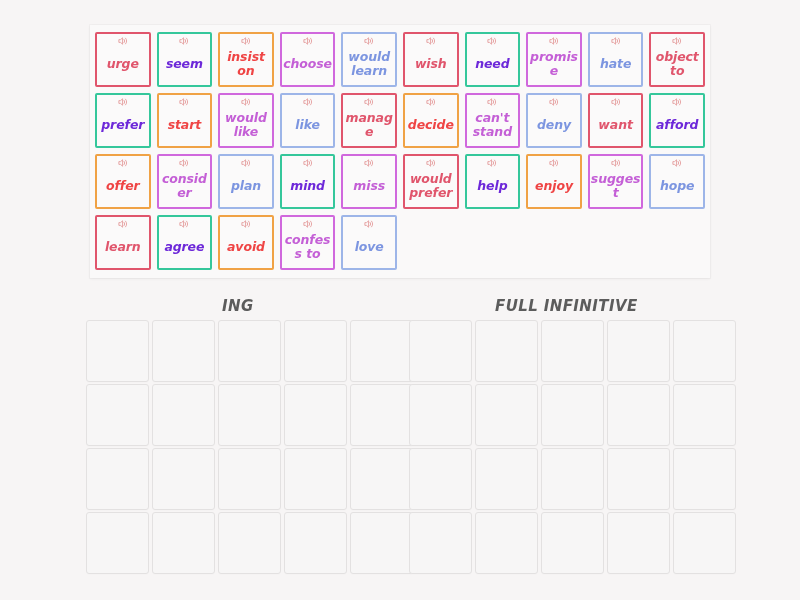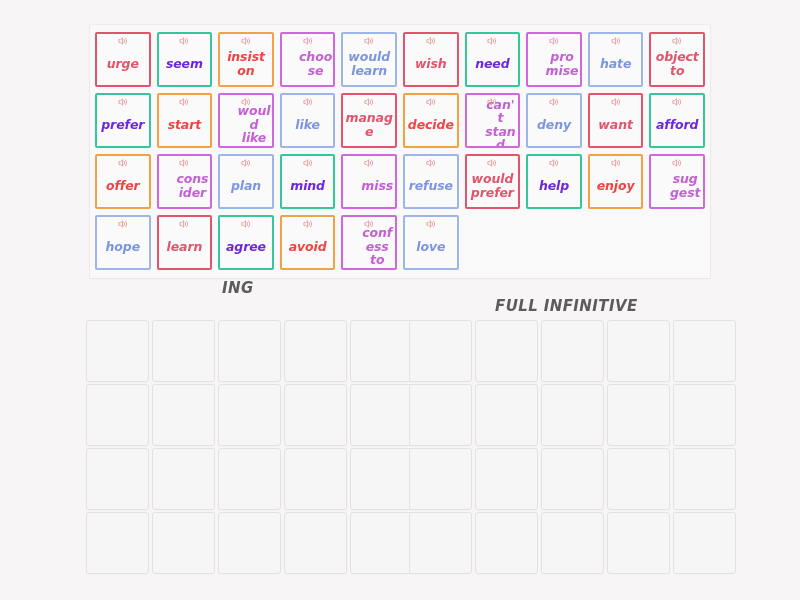--- a/index.html
+++ b/index.html
@@ -76,37 +76,37 @@
     user-select: none;
   }
 
   
   .c0 { border-color: #e0556c; }
   .c0 .word-label { color: #e0556c; }
   .c1 { border-color: #35c79b; }
   .c1 .word-label { color: #6d28d9; }
   .c2 { border-color: #f0a245; }
   .c2 .word-label { color: #ef4444; }
-  .c3 { border-color: #d068dd; padding-left: 16px; }
+  .c3 { border-color: #d068dd; }
   .c3 .word-label { color: #c45fd6; }
   .c4 { border-color: #9db5e8; }
   .c4 .word-label { color: #7c95e0; }
 
   
   .group-heading {
     position: absolute;
     font-family: "DejaVu Sans", sans-serif;
     font-style: italic;
     font-weight: bold;
     font-size: 15px;
     color: #5c5c5c;
     letter-spacing: 0.4px;
     white-space: nowrap;
   }
-  #heading-ing   { left: 222px; top: 279px; }
+  #heading-ing   { left: 222px; top: 297px; }
   #heading-inf   { left: 495px; top: 297px; }
 
   
   .drop-group {
     position: absolute;
     top: 320px;
     display: grid;
     grid-template-columns: repeat(5, 63px);
     grid-template-rows: repeat(4, 62px);
     column-gap: 3px;
@@ -371,30 +371,20 @@
       <div class="word-card c3">
         <span class="speaker-icon">
           <svg viewBox="0 0 16 14" xmlns="http://www.w3.org/2000/svg">
             <path d="M2 5h2.4L7.4 2.3v9.4L4.4 9H2z" fill="none" stroke="#e08a8a" stroke-width="1.3" stroke-linejoin="round"></path>
             <path d="M9.6 4.6a3.6 3.6 0 0 1 0 4.8" fill="none" stroke="#e08a8a" stroke-width="1.3" stroke-linecap="round"></path>
             <path d="M11.7 2.8a6 6 0 0 1 0 8.4" fill="none" stroke="#e08a8a" stroke-width="1.3" stroke-linecap="round"></path>
           </svg>
         </span>
         <span class="word-label">miss</span>
       </div>
-      <div class="word-card c4">
-        <span class="speaker-icon">
-          <svg viewBox="0 0 16 14" xmlns="http://www.w3.org/2000/svg">
-            <path d="M2 5h2.4L7.4 2.3v9.4L4.4 9H2z" fill="none" stroke="#e08a8a" stroke-width="1.3" stroke-linejoin="round"></path>
-            <path d="M9.6 4.6a3.6 3.6 0 0 1 0 4.8" fill="none" stroke="#e08a8a" stroke-width="1.3" stroke-linecap="round"></path>
-            <path d="M11.7 2.8a6 6 0 0 1 0 8.4" fill="none" stroke="#e08a8a" stroke-width="1.3" stroke-linecap="round"></path>
-          </svg>
-        </span>
-        <span class="word-label">refuse</span>
-      </div>
       <div class="word-card c0">
         <span class="speaker-icon">
           <svg viewBox="0 0 16 14" xmlns="http://www.w3.org/2000/svg">
             <path d="M2 5h2.4L7.4 2.3v9.4L4.4 9H2z" fill="none" stroke="#e08a8a" stroke-width="1.3" stroke-linejoin="round"></path>
             <path d="M9.6 4.6a3.6 3.6 0 0 1 0 4.8" fill="none" stroke="#e08a8a" stroke-width="1.3" stroke-linecap="round"></path>
             <path d="M11.7 2.8a6 6 0 0 1 0 8.4" fill="none" stroke="#e08a8a" stroke-width="1.3" stroke-linecap="round"></path>
           </svg>
         </span>
         <span class="word-label">would prefer</span>
       </div>

